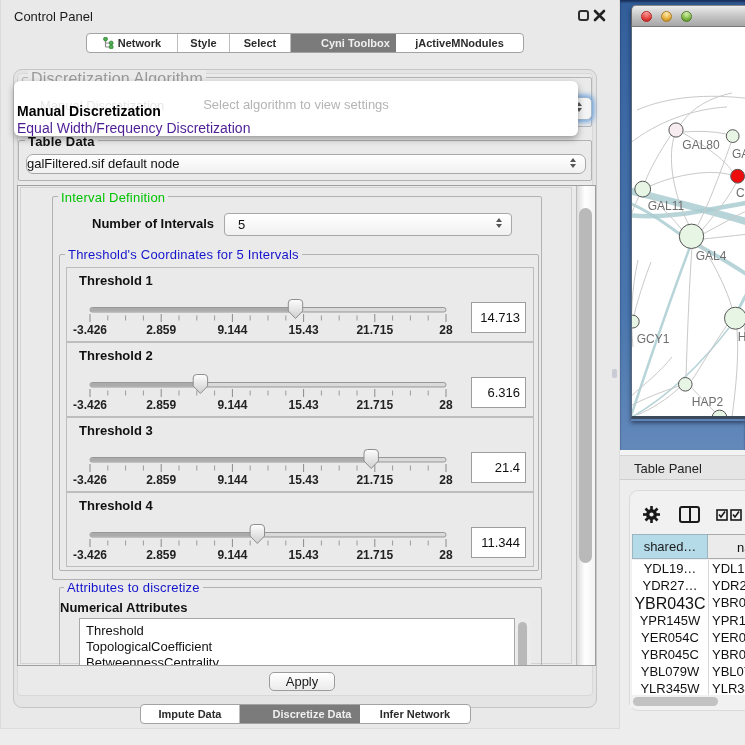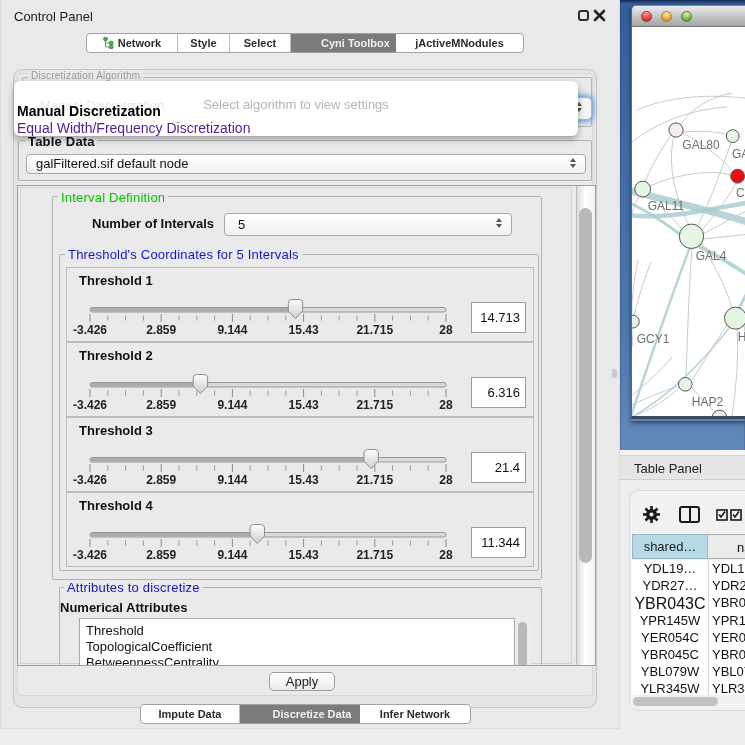--- a/index.html
+++ b/index.html
@@ -38,31 +38,31 @@
         <circle cx="2.5" cy="2" r="2" fill="#4caf50" stroke="#2e7d32" stroke-width="0.7"></circle>
         <circle cx="8.2" cy="6" r="2" fill="#4caf50" stroke="#2e7d32" stroke-width="0.7"></circle>
         <circle cx="8.2" cy="10" r="2" fill="#4caf50" stroke="#2e7d32" stroke-width="0.7"></circle>
       </svg>Network</div><div class="seg" style="width:52px;">Style</div><div class="seg" style="width:61px;">Select</div><div class="seg dark" style="width:105px;">Cyni Toolbox</div><div class="seg" style="width:127px;border-right:none;">jActiveMNodules</div>
 </div>
 
 <div class="abs" style="left:13px;top:69px;width:584px;height:639px;background:#e4e4e4;border:1px solid #c6c6c6;border-radius:9px;"></div>
 <div class="abs" style="left:17px;top:73px;width:576px;height:623px;background:#eaeaea;border:1px solid #d8d8d8;border-radius:4px;"></div>
 
 <div class="grp" style="left:22px;top:77px;width:570px;height:50px;border-color:#b6b6b6;"></div>
-<div class="abs gtitle" style="left:28px;top:70px;color:#9a9a9a;background:#eaeaea;font-size:10px;">Discretization Algorithm</div>
+<div class="abs gtitle" style="left:28px;top:70px;color:#9a9a9a;background:#eaeaea;font-size:16px;">Discretization Algorithm</div>
 
 <div class="abs" style="left:556px;top:97px;width:36px;height:23px;border-radius:5px;background:#f4f4f4;border:1px solid #9fb6cc;box-shadow:0 0 5px 2px rgba(90,150,220,0.85);"></div>
 <div class="carr" style="left:576px;top:102px;">
     <div class="u"></div>
     <div class="d"></div>
   </div>
 
 <div class="grp" style="left:18px;top:140px;width:574px;height:41px;"></div>
 <div class="abs gtitle bold" style="left:25px;top:134px;color:#111;background:#eaeaea;">Table Data</div>
-<div class="combo" style="left:26px;top:154px;width:560px;height:20px;line-height:18px;padding-left:9px;">galFiltered.sif default node</div>
+<div class="combo" style="left:26px;top:154px;width:560px;height:20px;line-height:18px;border-radius:7px;">galFiltered.sif default node</div>
 <div class="carr" style="left:26px;top:158px;margin-left:544px;">
     <div class="u"></div>
     <div class="d"></div>
   </div>
 
 <div class="abs" style="left:17px;top:185px;width:579px;height:481px;background:#eaeaea;border:1px solid #9f9f9f;"></div>
 
 <div class="abs" style="left:20px;top:187px;width:552px;height:477px;border:1px solid #d2d2d2;background:#eaeaea;"></div>
 
 <div class="abs" style="left:576px;top:186px;width:19px;height:479px;background:linear-gradient(90deg,#dcdcdc,#ffffff 45%,#f2f2f2);border-left:1px solid #bcbcbc;"></div>

